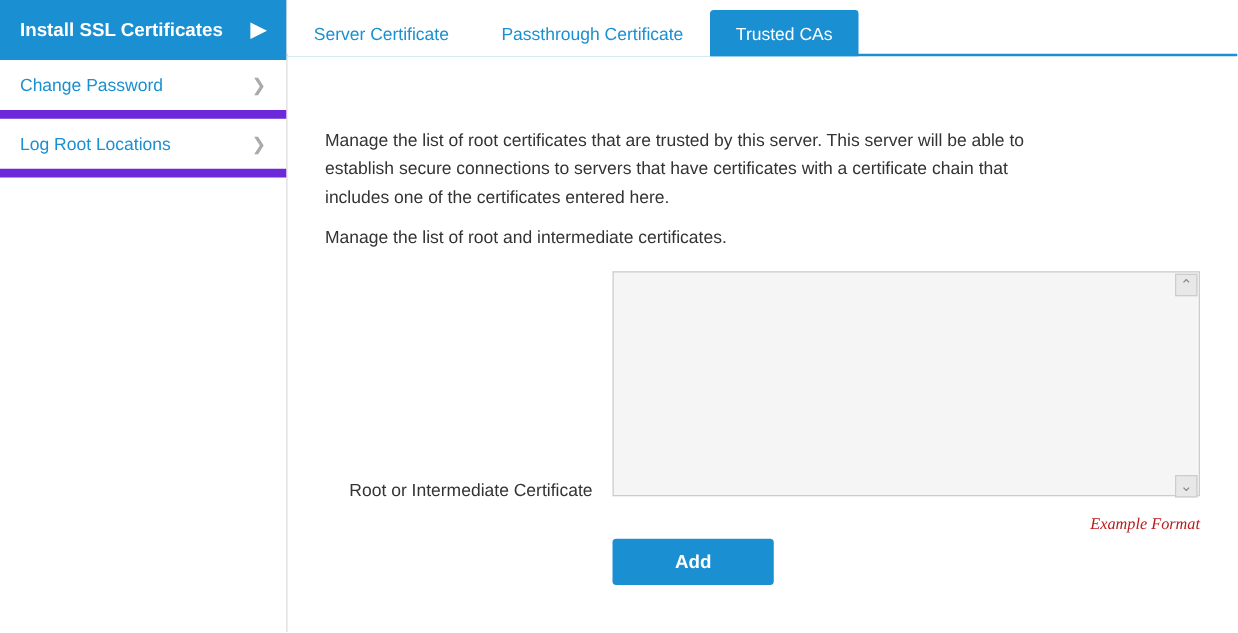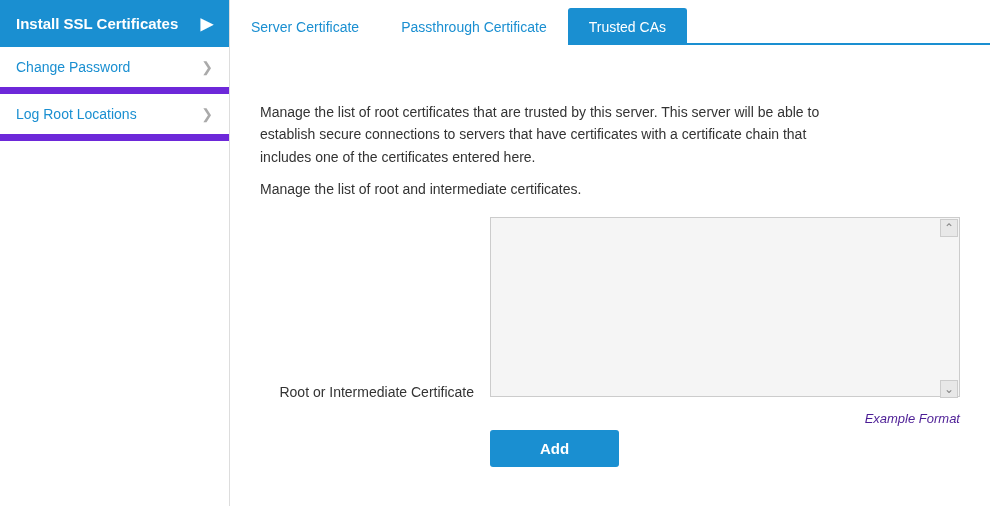--- a/index.html
+++ b/index.html
@@ -138,24 +138,25 @@
     .scrollbar-thumb-up { top: 2px; }
     .scrollbar-thumb-down { bottom: 2px; }
 
     .example-link {
       text-align: right;
       max-width: 500px;
       margin-left: 230px;
       margin-top: 4px;
     }
     .example-link a {
-      color: #4c1d95;
+      color: #b91c1c;
       font-style: italic;
       text-decoration: none;
       font-size: 13px;
+      font-family: Liberation Serif, serif;
     }
 
     
     .btn-add {
       background: #1a8fd1;
       color: #fff;
       border: none;
       padding: 10px 50px;
       font-size: 15px;
       font-weight: bold;

